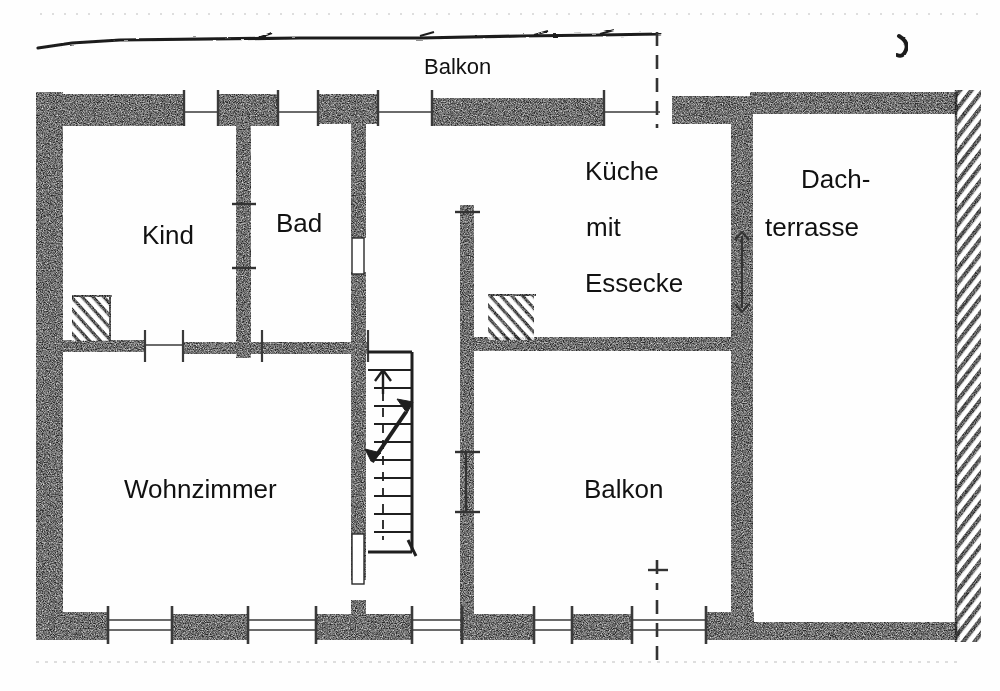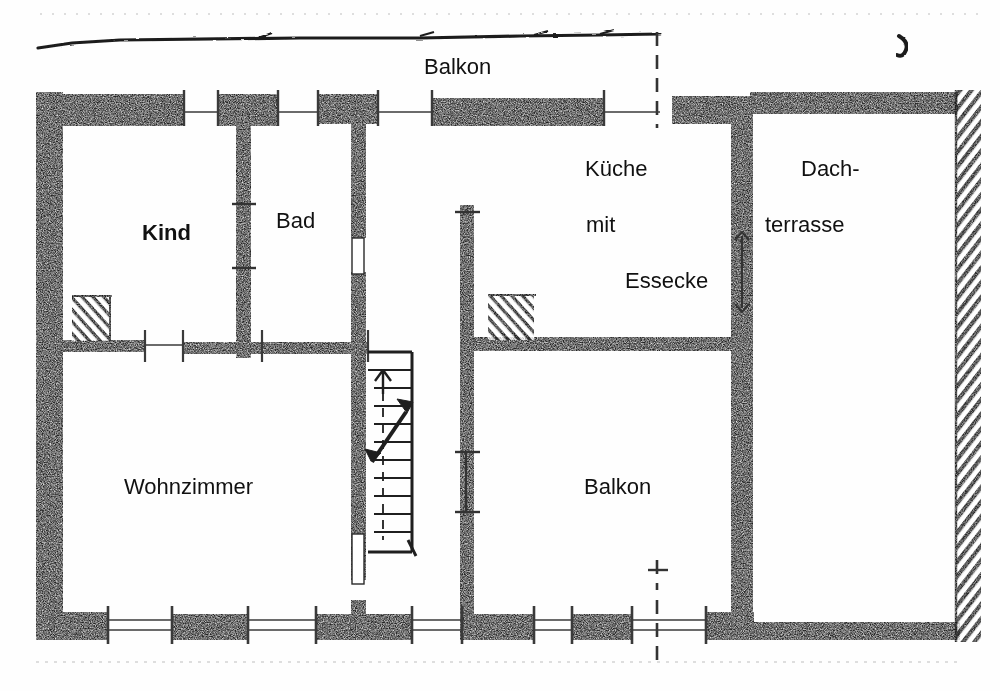--- a/index.html
+++ b/index.html
@@ -1,21 +1,21 @@
 <!DOCTYPE html>
 <html><head>
 <meta charset="utf-8">
 <style>
   html,body{margin:0;padding:0;background:#ffffff;}
   body{font-family:"Liberation Sans","DejaVu Sans",sans-serif;}
   #stage{position:relative;width:1000px;height:691px;background:#8b5cf6;overflow:hidden;}
   #plan{position:absolute;left:0;top:0;width:1000px;height:691px;}
   .lbl{position:absolute;color:#111;font-family:"Liberation Sans","DejaVu Sans",sans-serif;white-space:nowrap;}
   .lbl.big{font-size:22px;}
-  .lbl.room{font-size:22px;}
+  .lbl.room{font-size:26px;}
 </style>
 </head>
 <body>
 
 <div id="stage">
 
   <svg id="plan" viewBox="0 0 1000 691" xmlns="http://www.w3.org/2000/svg">
     <defs>
 
       <filter id="grain" x="-10%" y="-10%" width="120%" height="120%">
@@ -201,23 +201,23 @@
       <path d="M899,36 q10,6 7,14 q-3,8 -9,5" fill="none" stroke="#1f1f1f" stroke-width="4" stroke-linecap="round"></path>
     </g>
 
     <g stroke="#bdbdbd" stroke-width="1.2" fill="none">
       <line x1="36" y1="662" x2="960" y2="662" stroke-dasharray="3 6"></line>
       <line x1="40" y1="14" x2="980" y2="14" stroke-dasharray="2 10"></line>
     </g>
   </svg>
 
   <div class="lbl big" style="left:424px;top:54px;">Balkon</div>
-  <div class="lbl room" style="left:142px;top:220px;font-weight:bold;">Kind</div>
+  <div class="lbl room" style="left:142px;top:220px;">Kind</div>
   <div class="lbl room" style="left:276px;top:208px;">Bad</div>
   <div class="lbl room" style="left:585px;top:156px;">Küche</div>
   <div class="lbl room" style="left:586px;top:212px;">mit</div>
-  <div class="lbl room" style="left:585px;top:268px;margin-left:40px;">Essecke</div>
-  <div class="lbl room" style="left:801px;top:156px;">Dach-</div>
+  <div class="lbl room" style="left:585px;top:268px;">Essecke</div>
+  <div class="lbl room" style="left:801px;top:164px;">Dach-</div>
   <div class="lbl room" style="left:765px;top:212px;">terrasse</div>
   <div class="lbl room" style="left:124px;top:474px;text-align:center;">Wohnzimmer</div>
   <div class="lbl room" style="left:584px;top:474px;">Balkon</div>
 
 </div>
 
 </body></html>

